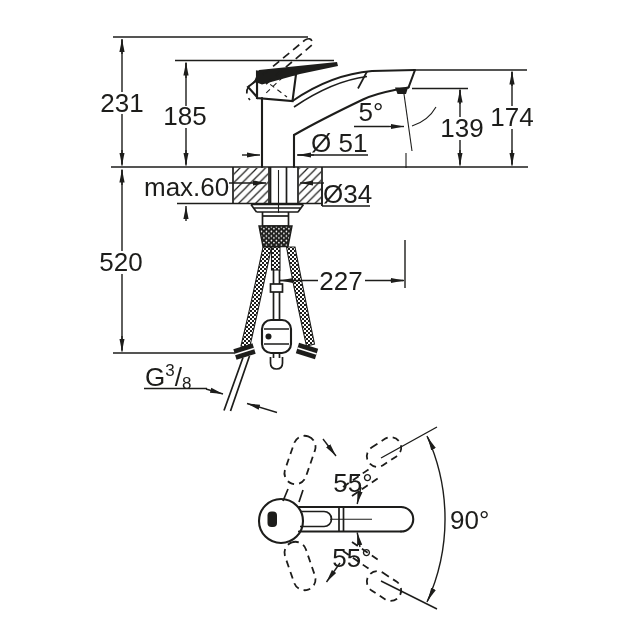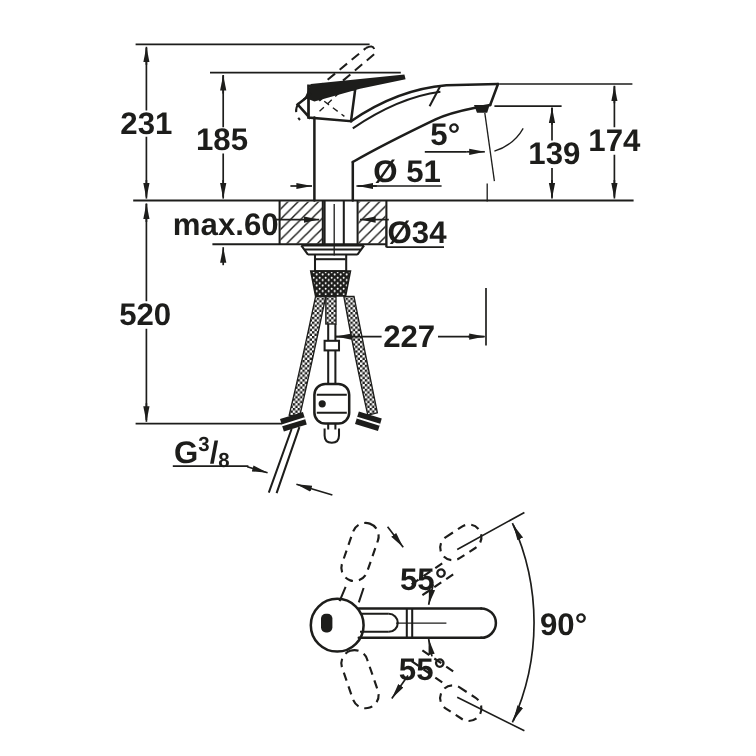--- a/index.html
+++ b/index.html
@@ -1,16 +1,16 @@
 <!DOCTYPE html>
 <html><head>
 <meta charset="utf-8">
 <style>
   html,body{margin:0;padding:0;background:#ffffff;}
-  .canvas{width:596px;height:630px;background:#ffffff;position:relative;overflow:hidden;font-weight:bold;}
+  .canvas{width:596px;height:630px;background:#ffffff;position:relative;overflow:hidden;}
   svg{display:block;}
   text{font-family:"Liberation Sans","DejaVu Sans",sans-serif;fill:#1d1d1b;font-size:26px;}
   .dim{stroke:#1d1d1b;stroke-width:1.4;fill:none;}
   .thin{stroke:#1d1d1b;stroke-width:1.1;fill:none;}
   .draw{stroke:#1d1d1b;stroke-width:2.1;fill:none;stroke-linecap:round;}
   .draw2{stroke:#1d1d1b;stroke-width:1.7;fill:none;}
   .dash{stroke:#1d1d1b;stroke-width:1.7;fill:none;stroke-dasharray:8 5;}
   .dashshape{stroke:#1d1d1b;stroke-width:1.8;fill:none;stroke-dasharray:7 5;}
   .blackfill{fill:#1d1d1b;stroke:none;}
   .whitefill{fill:#ffffff;}

